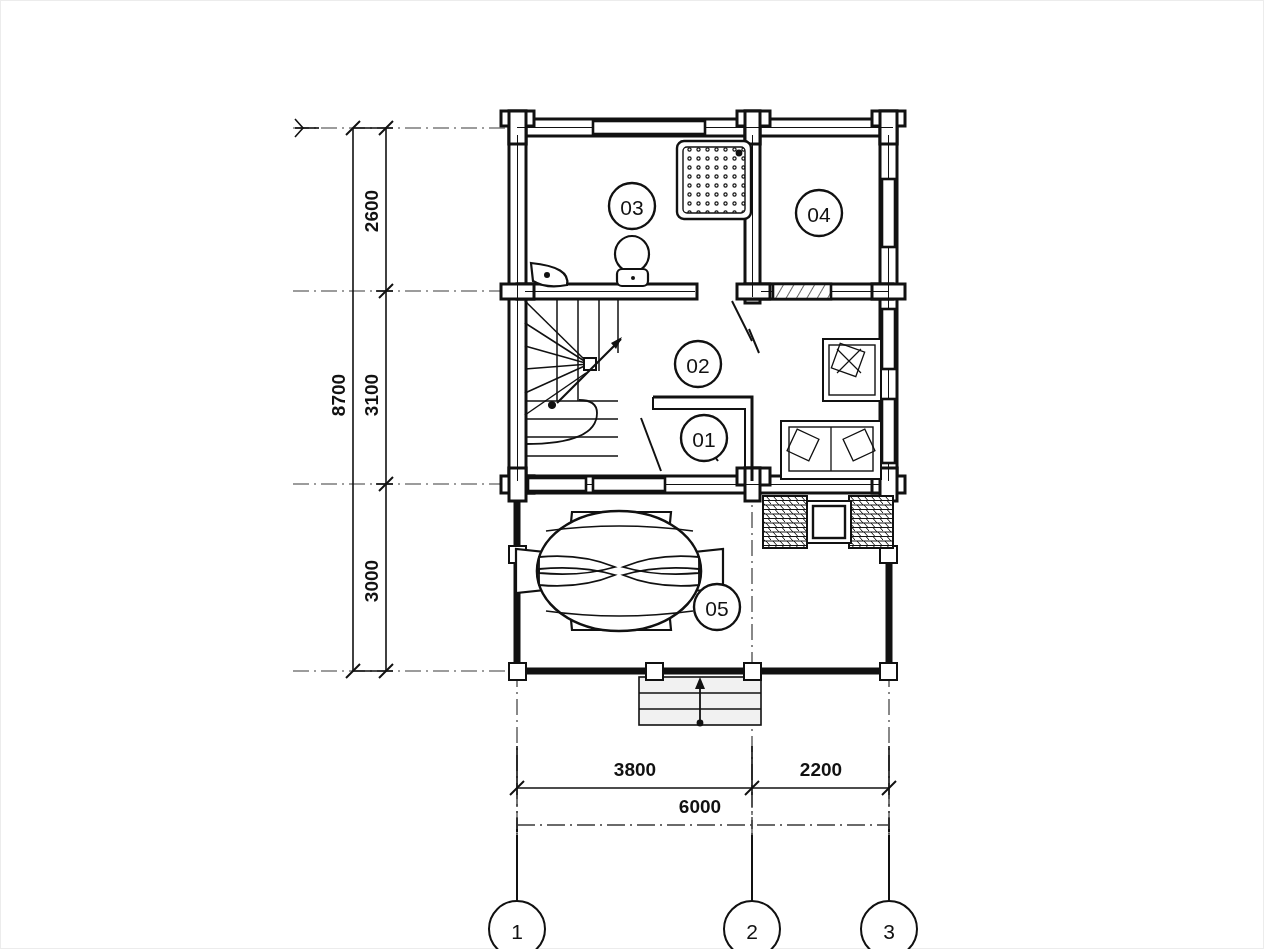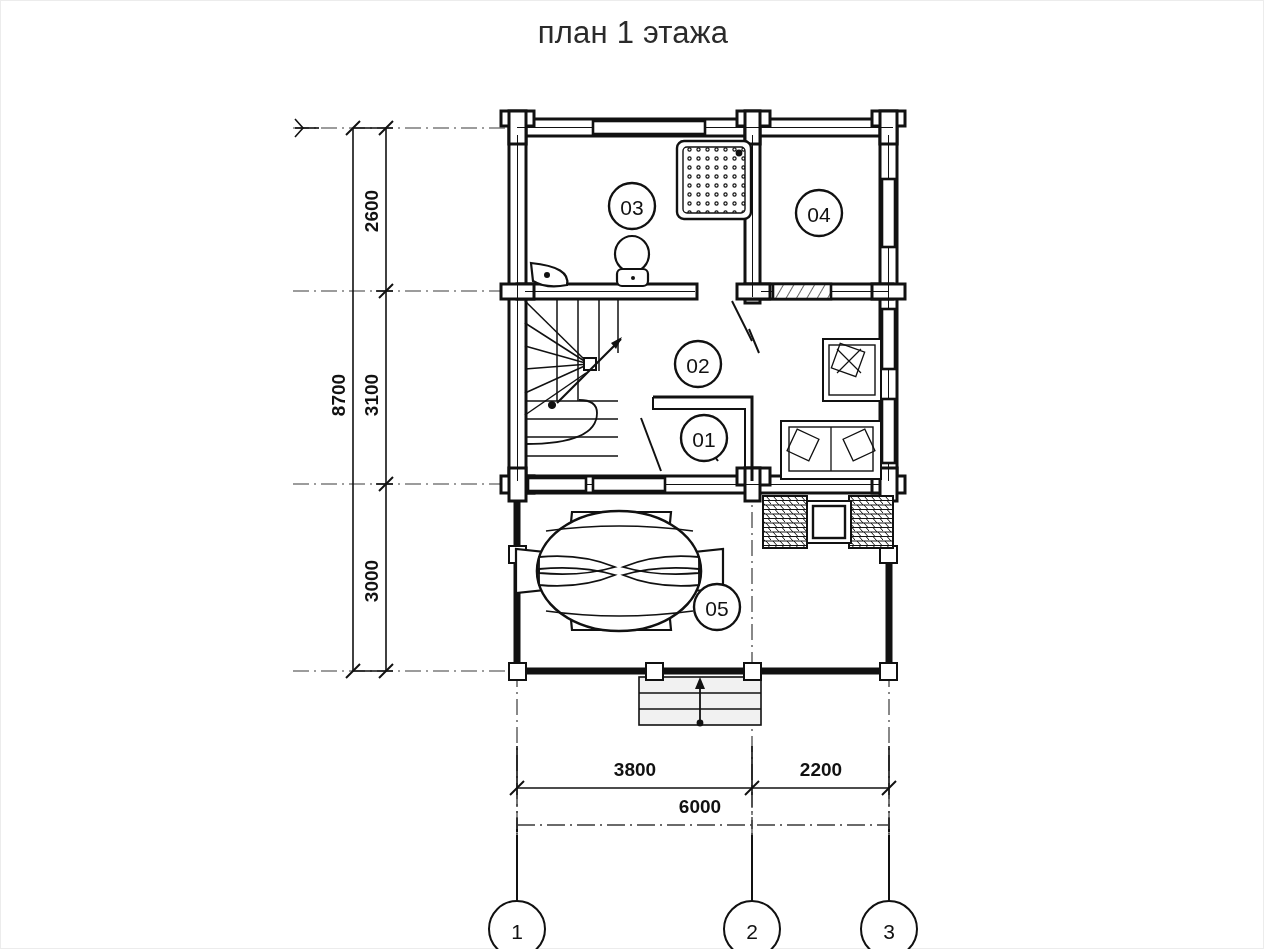--- a/index.html
+++ b/index.html
@@ -57,21 +57,20 @@
     fill: #111111;
     text-anchor: middle;
     dominant-baseline: central;
   }
 </style>
 </head>
 <body>
 
 <div id="page">
 
-  <div id="title">план 1 этажа</div>
 
   <svg id="plan-svg" width="1264" height="949" viewBox="0 0 1264 949">
 
     <defs>
       <pattern id="brickHatch" width="14" height="9" patternUnits="userSpaceOnUse">
         <rect width="14" height="9" fill="#ffffff"></rect>
         <path d="M0 0 H14 M0 4.5 H14 M0 9 H14" stroke="#111" stroke-width="1.1"></path>
         <path d="M2 0 L6 4.5 M9 0 L13 4.5 M4 4.5 L8 9 M11 4.5 L14 8" stroke="#111" stroke-width="1"></path>
       </pattern>
       <pattern id="doorHatch" width="9" height="9" patternUnits="userSpaceOnUse" patternTransform="rotate(30)">

